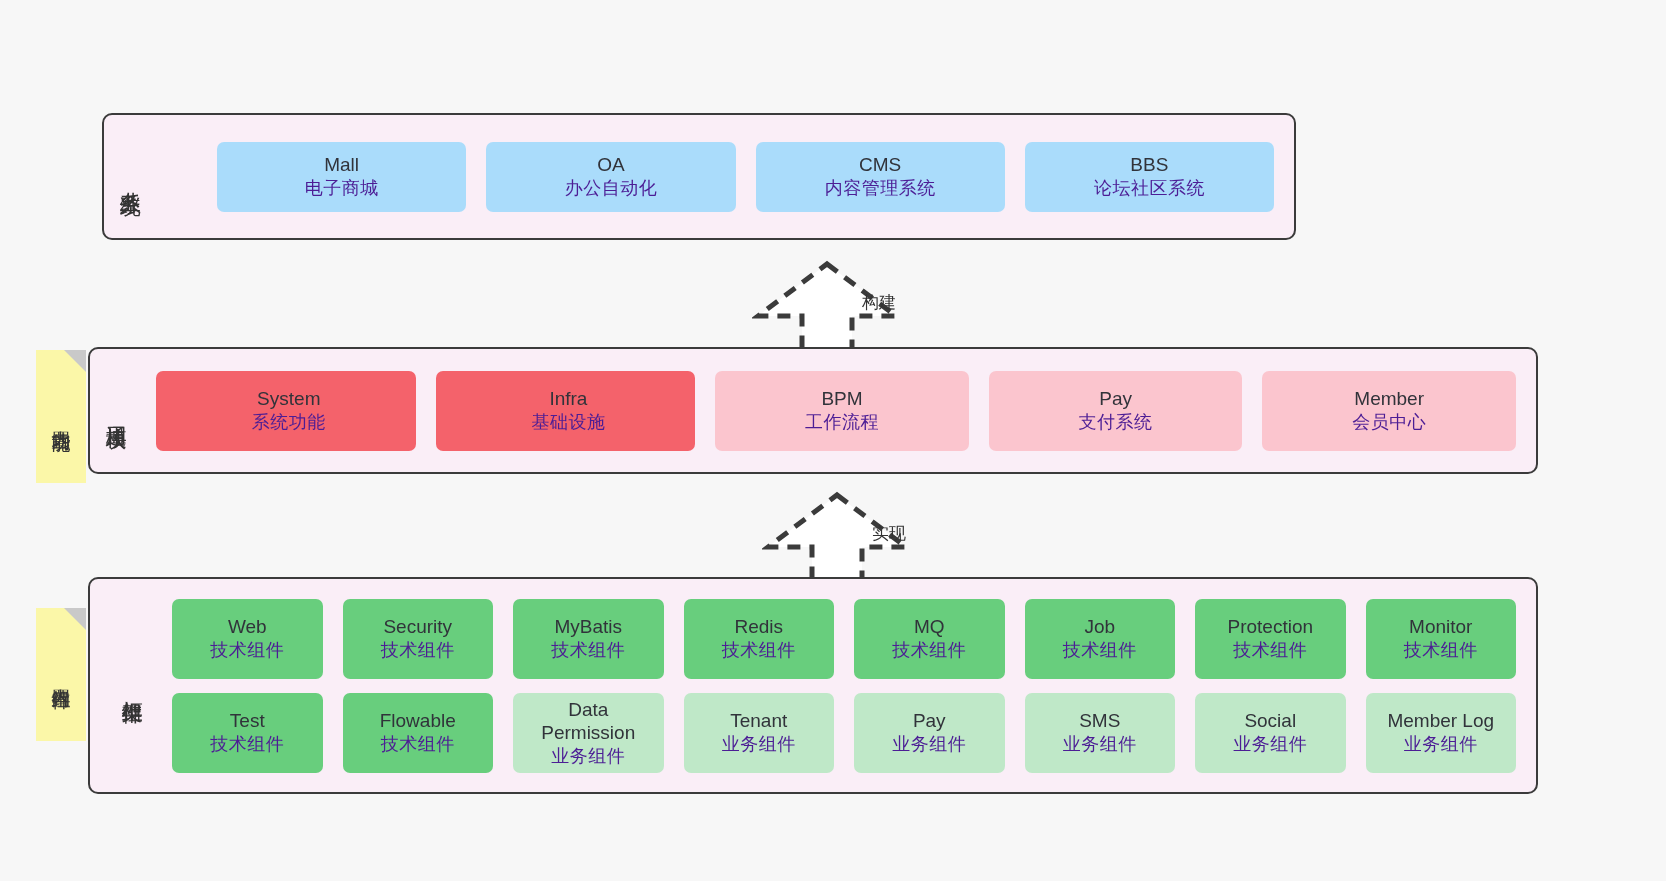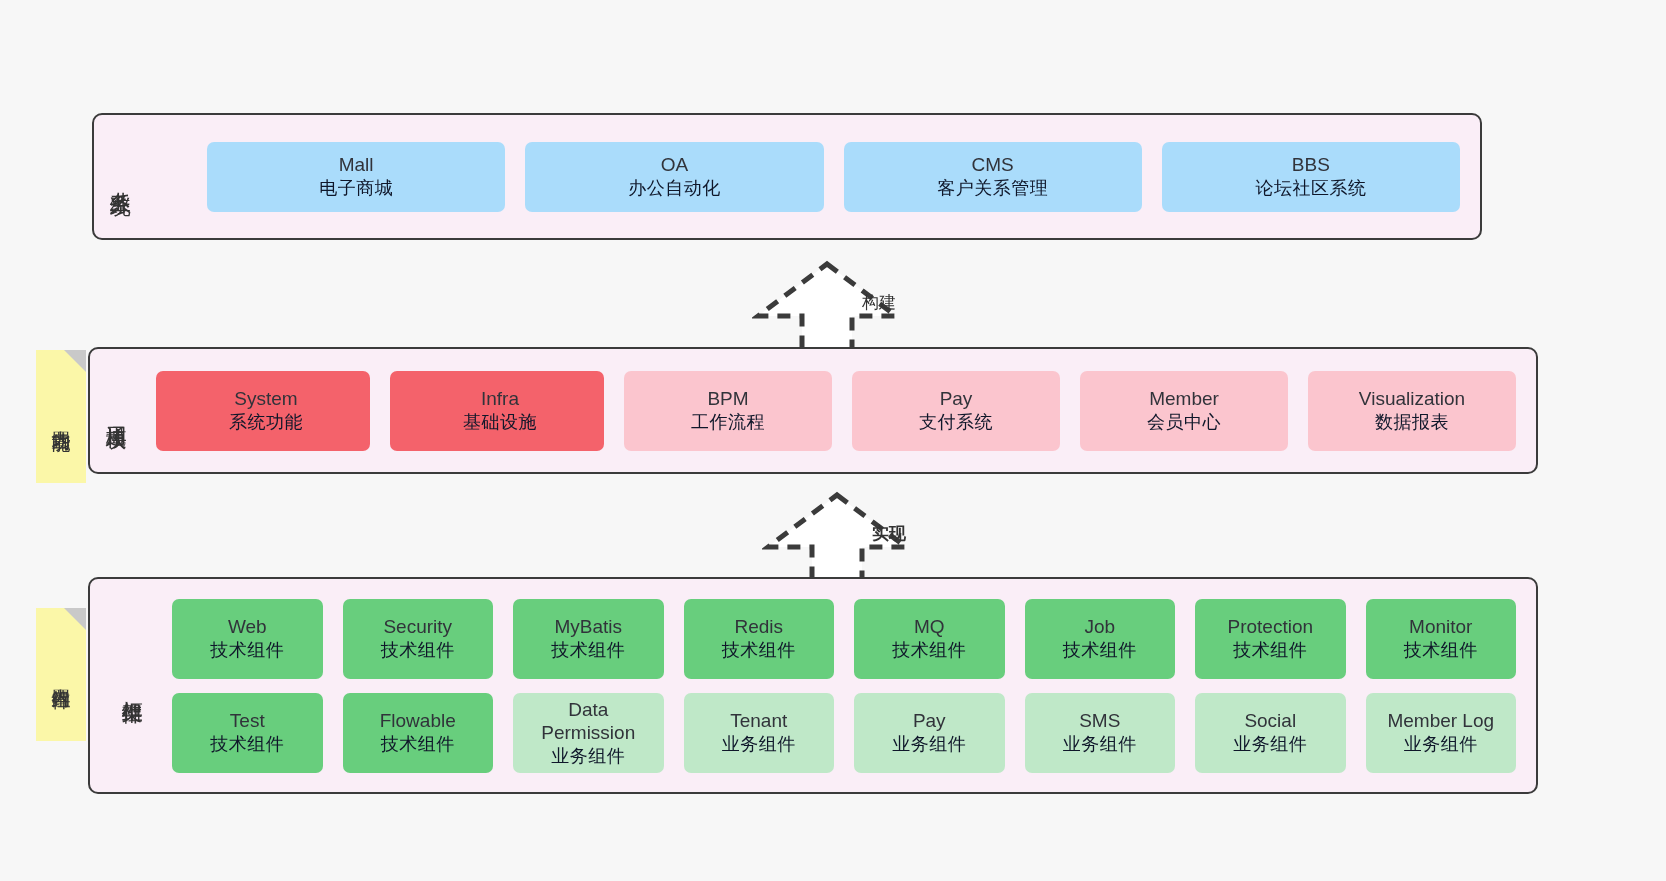--- a/index.html
+++ b/index.html
@@ -77,36 +77,36 @@
     box-sizing: border-box;
     line-height: 1.25;
     padding: 4px 6px;
   }
   .node .en {
     font-size: 19px;
     color: #31333a;
   }
   .node .cn {
     font-size: 18px;
-    color: #0f172a;
+    color: #4c1d95;
     letter-spacing: 0.5px;
     text-align: center;
   }
 
   .blue   { background: #aadcfb; }
   .red    { background: #f4626b; padding-left: 12px; }
   .pink   { background: #fbc5ce; }
   .green  { background: #68ce7d; }
   .lgreen { background: #bfe8c8; }
 
   
   #layer-business {
-    left: 92px;
+    left: 102px;
     top: 113px;
-    width: 1390px;
+    width: 1194px;
     height: 127px;
     gap: 47px;
   }
   #layer-business .node { height: 70px; }
 
   
   #layer-modules {
     left: 88px;
     top: 347px;
     width: 1450px;
@@ -171,42 +171,42 @@
     font-size: 17px;
     color: #333;
     background: transparent;
     white-space: nowrap;
     user-select: none;
     margin-left: 44px;
   }
   #arrow-build  { left: 752px; top: 258px; }
   #arrow-build-label  { left: 818px; top: 291px; }
   #arrow-impl   { left: 762px; top: 489px; }
-  #arrow-impl-label   { left: 828px; top: 522px; font-weight: bold; }
+  #arrow-impl-label   { left: 828px; top: 522px; }
 </style>
 </head>
 <body>
 
 <div class="canvas">
 
   <div class="layer" id="layer-business">
     <div class="layer-title">业务系统</div>
     <div class="layer-body">
       <div class="row">
         <div class="node blue">
           <span class="en">Mall</span>
           <span class="cn">电子商城</span>
         </div>
         <div class="node blue">
           <span class="en">OA</span>
           <span class="cn">办公自动化</span>
         </div>
         <div class="node blue">
           <span class="en">CMS</span>
-          <span class="cn">客户关系管理</span>
+          <span class="cn">内容管理系统</span>
         </div>
         <div class="node blue">
           <span class="en">BBS</span>
           <span class="cn">论坛社区系统</span>
         </div>
       </div>
     </div>
   </div>
 
   <svg class="arrow" id="arrow-build" width="150" height="100" viewBox="0 0 150 100">
@@ -236,24 +236,20 @@
           <span class="cn">工作流程</span>
         </div>
         <div class="node pink">
           <span class="en">Pay</span>
           <span class="cn">支付系统</span>
         </div>
         <div class="node pink">
           <span class="en">Member</span>
           <span class="cn">会员中心</span>
         </div>
-        <div class="node pink">
-          <span class="en">Visualization</span>
-          <span class="cn">数据报表</span>
-        </div>
       </div>
     </div>
   </div>
 
   <svg class="arrow" id="arrow-impl" width="150" height="100" viewBox="0 0 150 100">
     <path d="M 75 6 L 144 58 L 100 58 L 100 94 L 50 94 L 50 58 L 6 58 Z" fill="#ffffff" stroke="#3b3b3b" stroke-width="5" stroke-dasharray="13,9" stroke-linejoin="miter"></path>
   </svg>
   <div class="arrow-label" id="arrow-impl-label">实现</div>
 
   <div class="sticky" id="sticky-framework">

